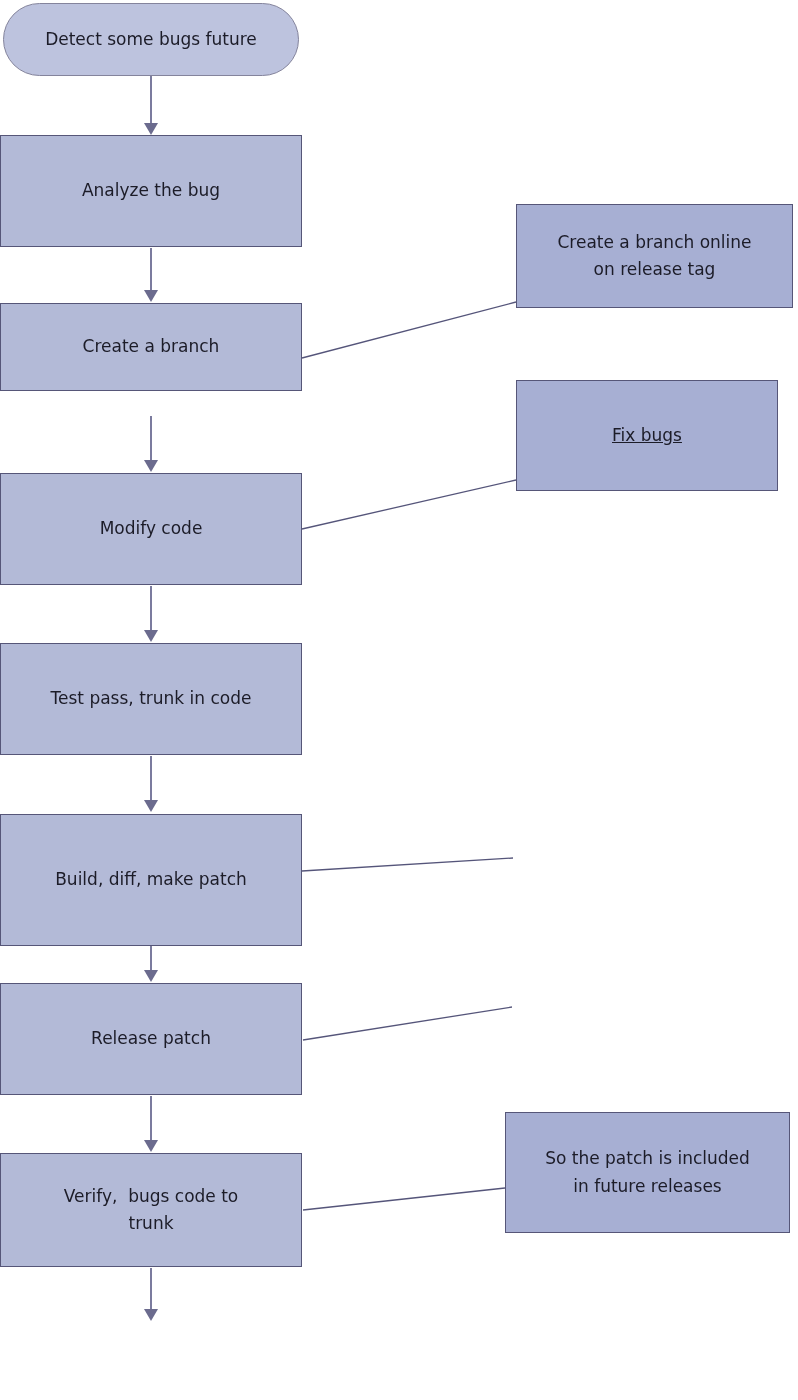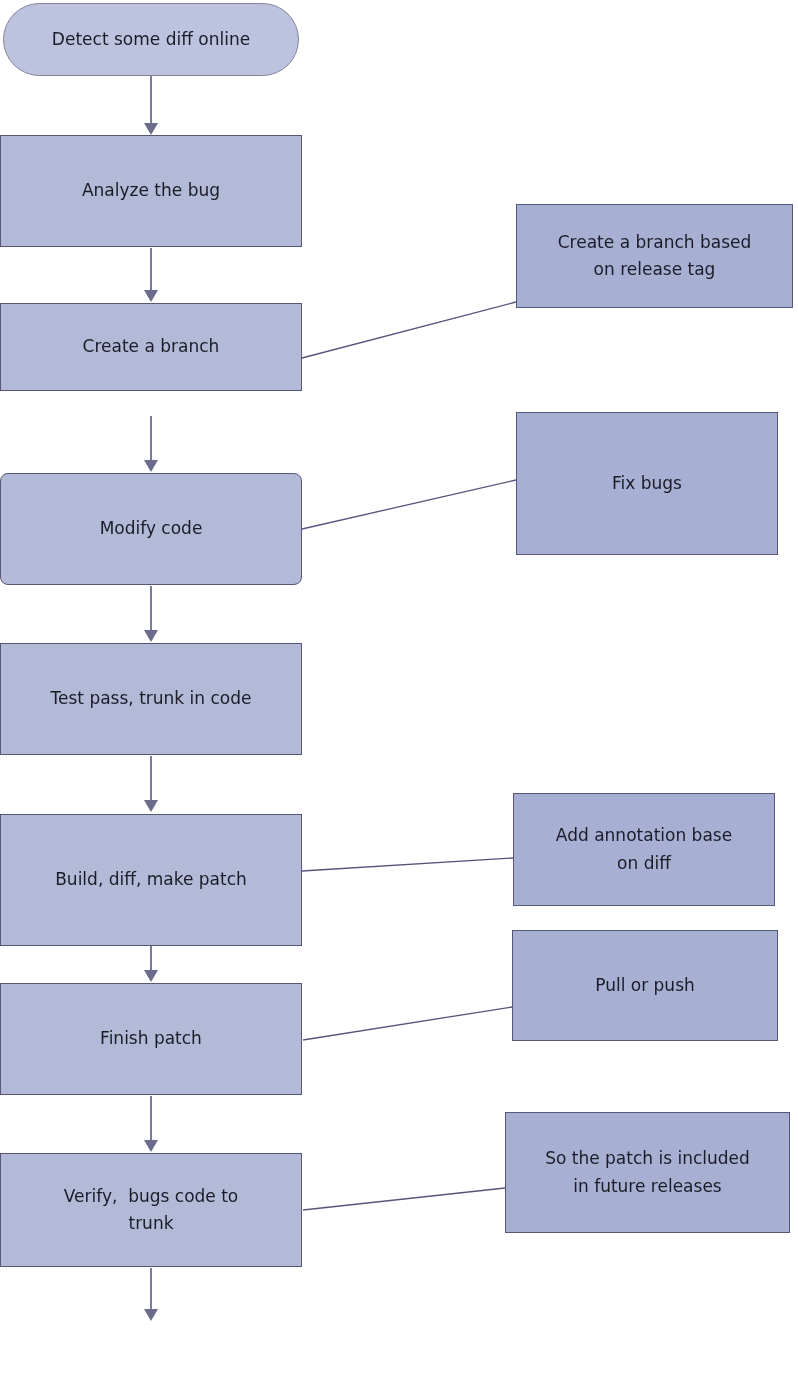--- a/index.html
+++ b/index.html
@@ -101,69 +101,62 @@
     <g stroke="var(--connector)" stroke-width="1.3">
       <line x1="302" y1="358" x2="516" y2="302"></line>
       <line x1="302" y1="529" x2="516" y2="480"></line>
       <line x1="302" y1="871" x2="513" y2="858"></line>
       <line x1="303" y1="1040" x2="512" y2="1007"></line>
       <line x1="303" y1="1210" x2="505" y2="1188"></line>
     </g>
   </svg>
 
   <div class="node terminal" style="left:3px; top:3px; width:296px; height:73px;">
-    <span class="label">Detect some diff online</span>
+    <span class="label">Detect some bugs future</span>
   </div>
 
   <div class="node step" style="left:0px; top:135px; width:302px; height:112px;">
     <span class="label">Analyze the bug</span>
   </div>
 
   <div class="node step" style="left:0px; top:303px; width:302px; height:88px;">
     <span class="label">Create a branch</span>
   </div>
 
-  <div class="node step" style="left:0px; top:473px; width:302px; height:112px;border-radius:8px;">
+  <div class="node step" style="left:0px; top:473px; width:302px; height:112px;">
     <span class="label">Modify code</span>
   </div>
 
   <div class="node step" style="left:0px; top:643px; width:302px; height:112px;">
     <span class="label">Test pass, trunk in code</span>
   </div>
 
   <div class="node step" style="left:0px; top:814px; width:302px; height:132px;">
     <span class="label">Build, diff, make patch</span>
   </div>
 
   <div class="node step" style="left:0px; top:983px; width:302px; height:112px;">
-    <span class="label">Finish patch</span>
+    <span class="label">Release patch</span>
   </div>
 
   <div class="node step" style="left:0px; top:1153px; width:302px; height:114px;">
     <span class="label">Verify,  bugs code to
 trunk</span>
   </div>
 
 
   <div class="node annotation" style="left:516px; top:204px; width:277px; height:104px;">
-    <span class="label">Create a branch based
+    <span class="label">Create a branch online
 on release tag</span>
   </div>
 
-  <div class="node annotation" style="left:516px; top:412px; width:262px; height:143px;">
+  <div class="node annotation" style="left:516px; top:380px; width:262px; height:111px;text-decoration:underline;">
     <span class="label">Fix bugs</span>
   </div>
 
-  <div class="node annotation" style="left:513px; top:793px; width:262px; height:113px;">
-    <span class="label">Add annotation base
-on diff</span>
-  </div>
 
-  <div class="node annotation" style="left:512px; top:930px; width:266px; height:111px;">
-    <span class="label">Pull or push</span>
-  </div>
 
   <div class="node annotation" style="left:505px; top:1112px; width:285px; height:121px;justify-content:center;">
     <span class="label">So the patch is included
 in future releases</span>
   </div>
 
 </div>
 
 </body></html>

